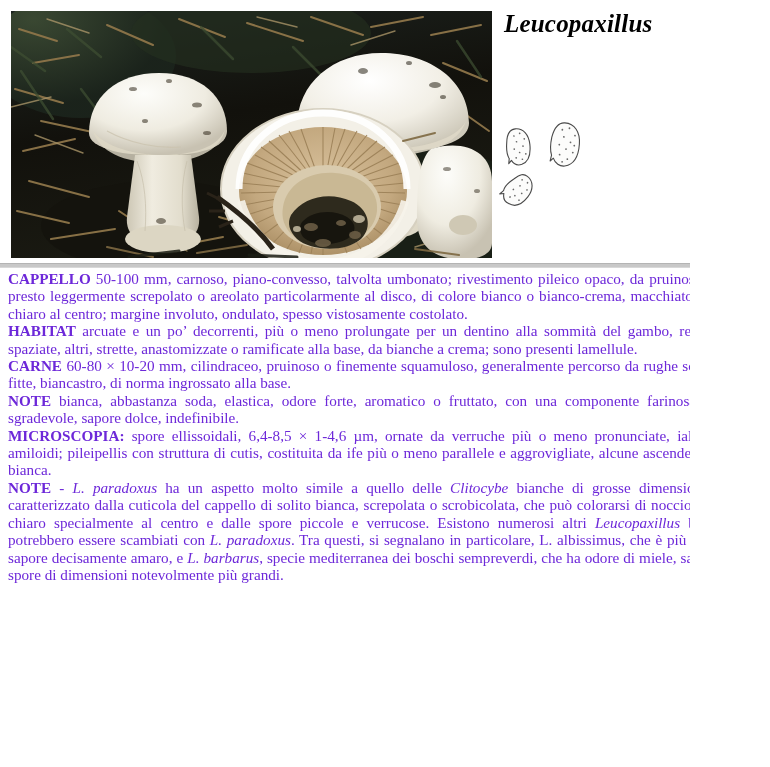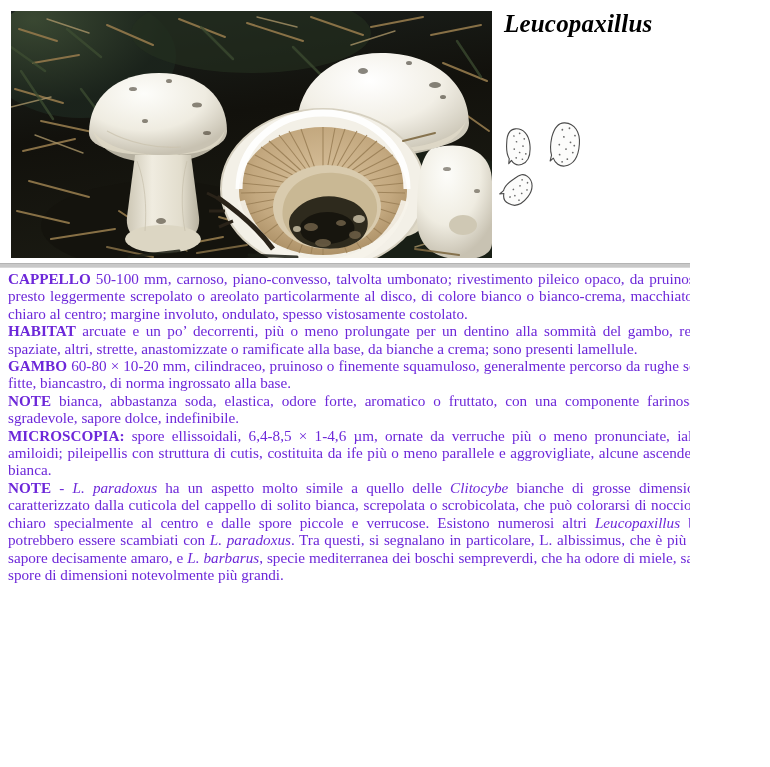--- a/index.html
+++ b/index.html
@@ -378,21 +378,21 @@
   <div class="divider"></div>
 
   <div class="body-text">
     <p>
       <span class="hdr">CAPPELLO</span><span> </span><span>50-100 mm, carnoso, piano-convesso, talvolta umbonato; rivestimento pileico opaco, da pruinoso a glabro, presto leggermente screpolato o areolato particolarmente al disco, di colore bianco o bianco-crema, macchiato di ocraceo chiaro al centro; margine involuto, ondulato, spesso vistosamente costolato.</span>
     </p>
     <p>
       <span class="hdr">HABITAT</span><span> </span><span>arcuate e un po’ decorrenti, più o meno prolungate per un dentino alla sommità del gambo, relativamente spaziate, altri, strette, anastomizzate o ramificate alla base, da bianche a crema; sono presenti lamellule.</span>
     </p>
     <p>
-      <span class="hdr">GAMBO</span><span> </span><span>60-80 × 10-20 mm, cilindraceo, pruinoso o finemente squamuloso, generalmente percorso da rughe sottili e poco fitte, biancastro, di norma ingrossato alla base.</span>
+      <span class="hdr">CARNE</span><span> </span><span>60-80 × 10-20 mm, cilindraceo, pruinoso o finemente squamuloso, generalmente percorso da rughe sottili e poco fitte, biancastro, di norma ingrossato alla base.</span>
     </p>
     <p>
       <span class="hdr">NOTE</span><span> </span><span>bianca, abbastanza soda, elastica, odore forte, aromatico o fruttato, con una componente farinosa e un po’ sgradevole, sapore dolce, indefinibile.</span>
     </p>
     <p>
       <span class="hdr">MICROSCOPIA:</span><span> </span><span>spore ellissoidali, 6,4-8,5 × 1-4,6 µm, ornate da verruche più o meno pronunciate, ialine al MS, amiloidi; pileipellis con struttura di cutis, costituita da ife più o meno parallele e aggrovigliate, alcune ascendenti. Sporata bianca.</span>
     </p>
     <p>
       <span class="hdr">NOTE</span><span id="note-rich"><span> - </span><span class="it">L. paradoxus</span><span> ha un aspetto molto simile a quello delle </span><span class="it">Clitocybe</span><span> bianche di grosse dimensioni. Esso è caratterizzato dalla cuticola del cappello di solito bianca, screpolata o scrobicolata, che può colorarsi di nocciola o di ocra chiaro specialmente al centro e dalle spore piccole e verrucose. Esistono numerosi altri </span><span class="it">Leucopaxillus</span><span> bianchi che potrebbero essere scambiati con </span><span class="it">L. paradoxus</span><span>. Tra questi, si segnalano in particolare, L. albissimus, che è più bianco e ha sapore decisamente amaro, e </span><span class="it">L. barbarus</span><span>, specie mediterranea dei boschi sempreverdi, che ha odore di miele, sapore mite e spore di dimensioni notevolmente più grandi.</span></span>
     </p>

